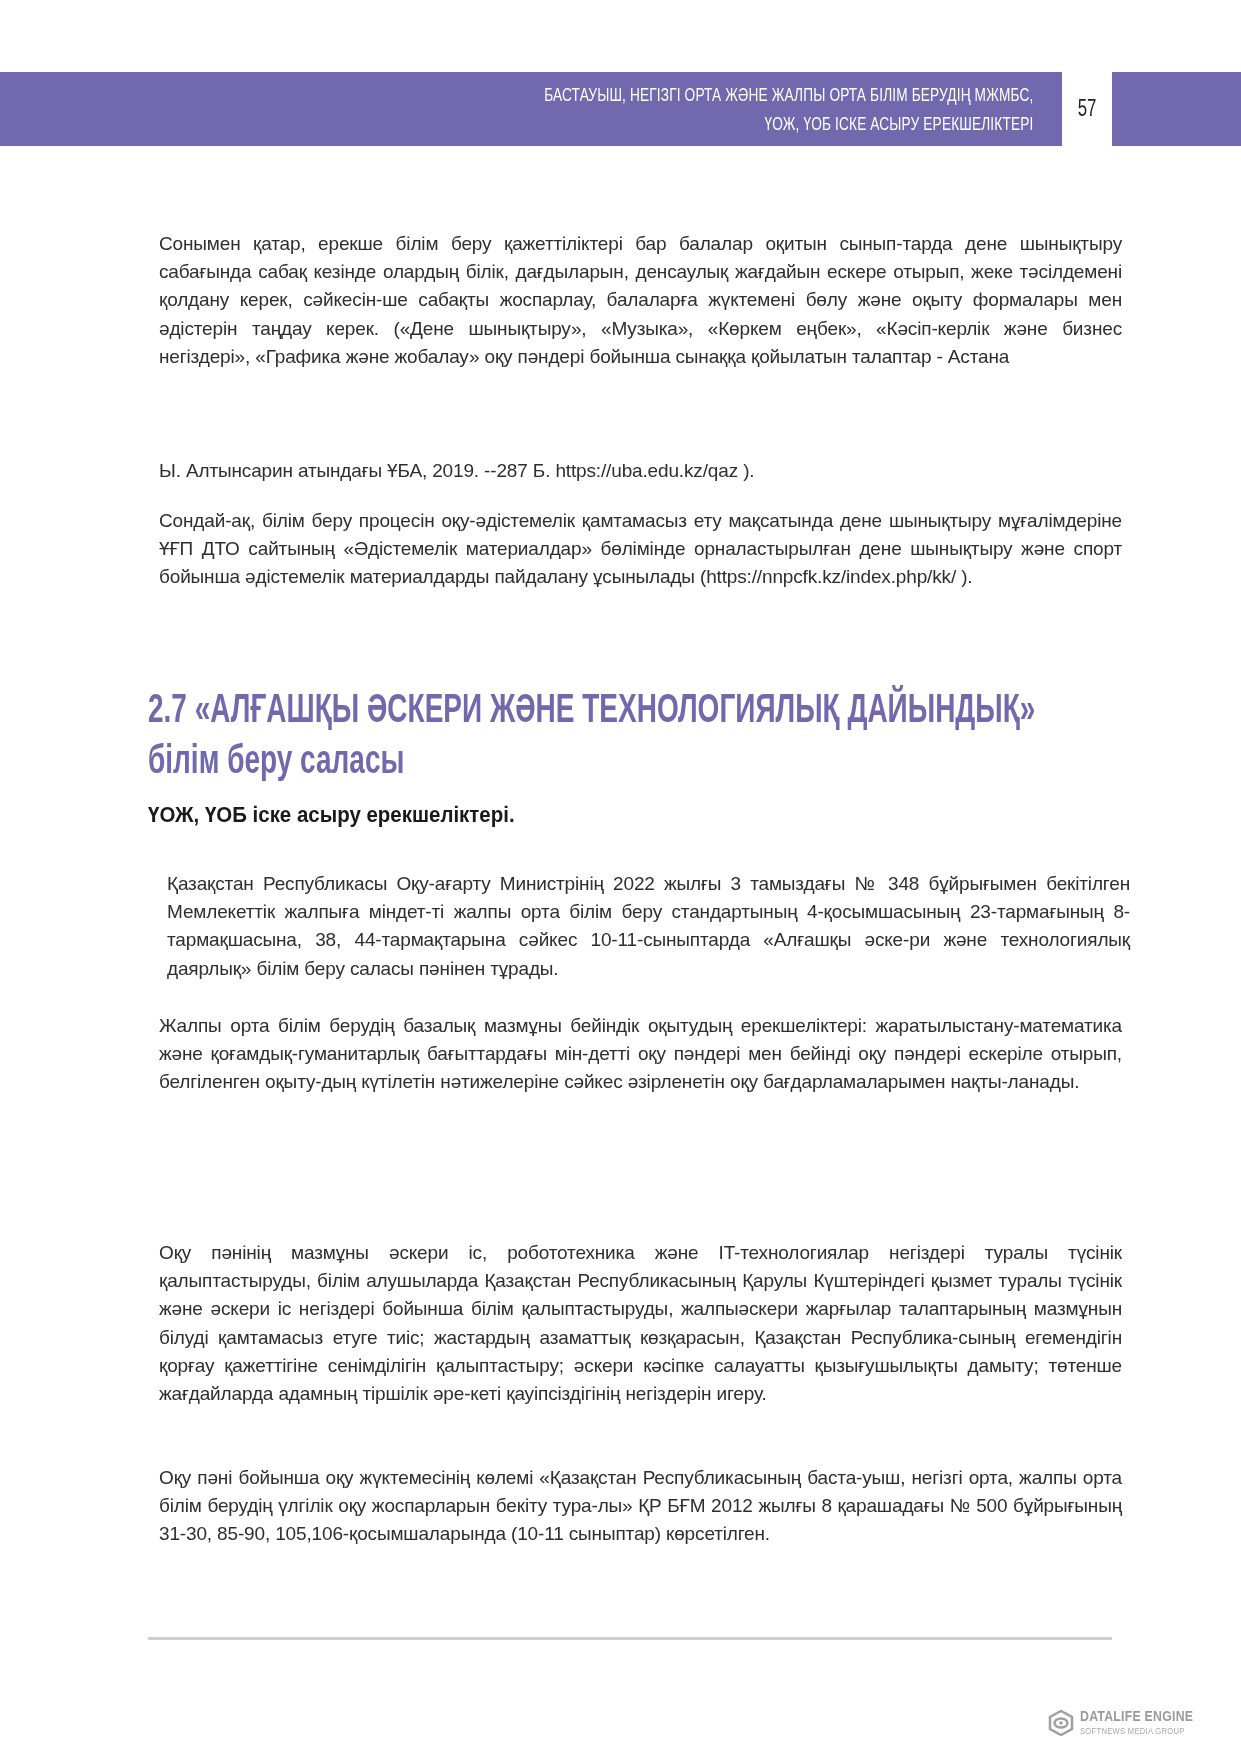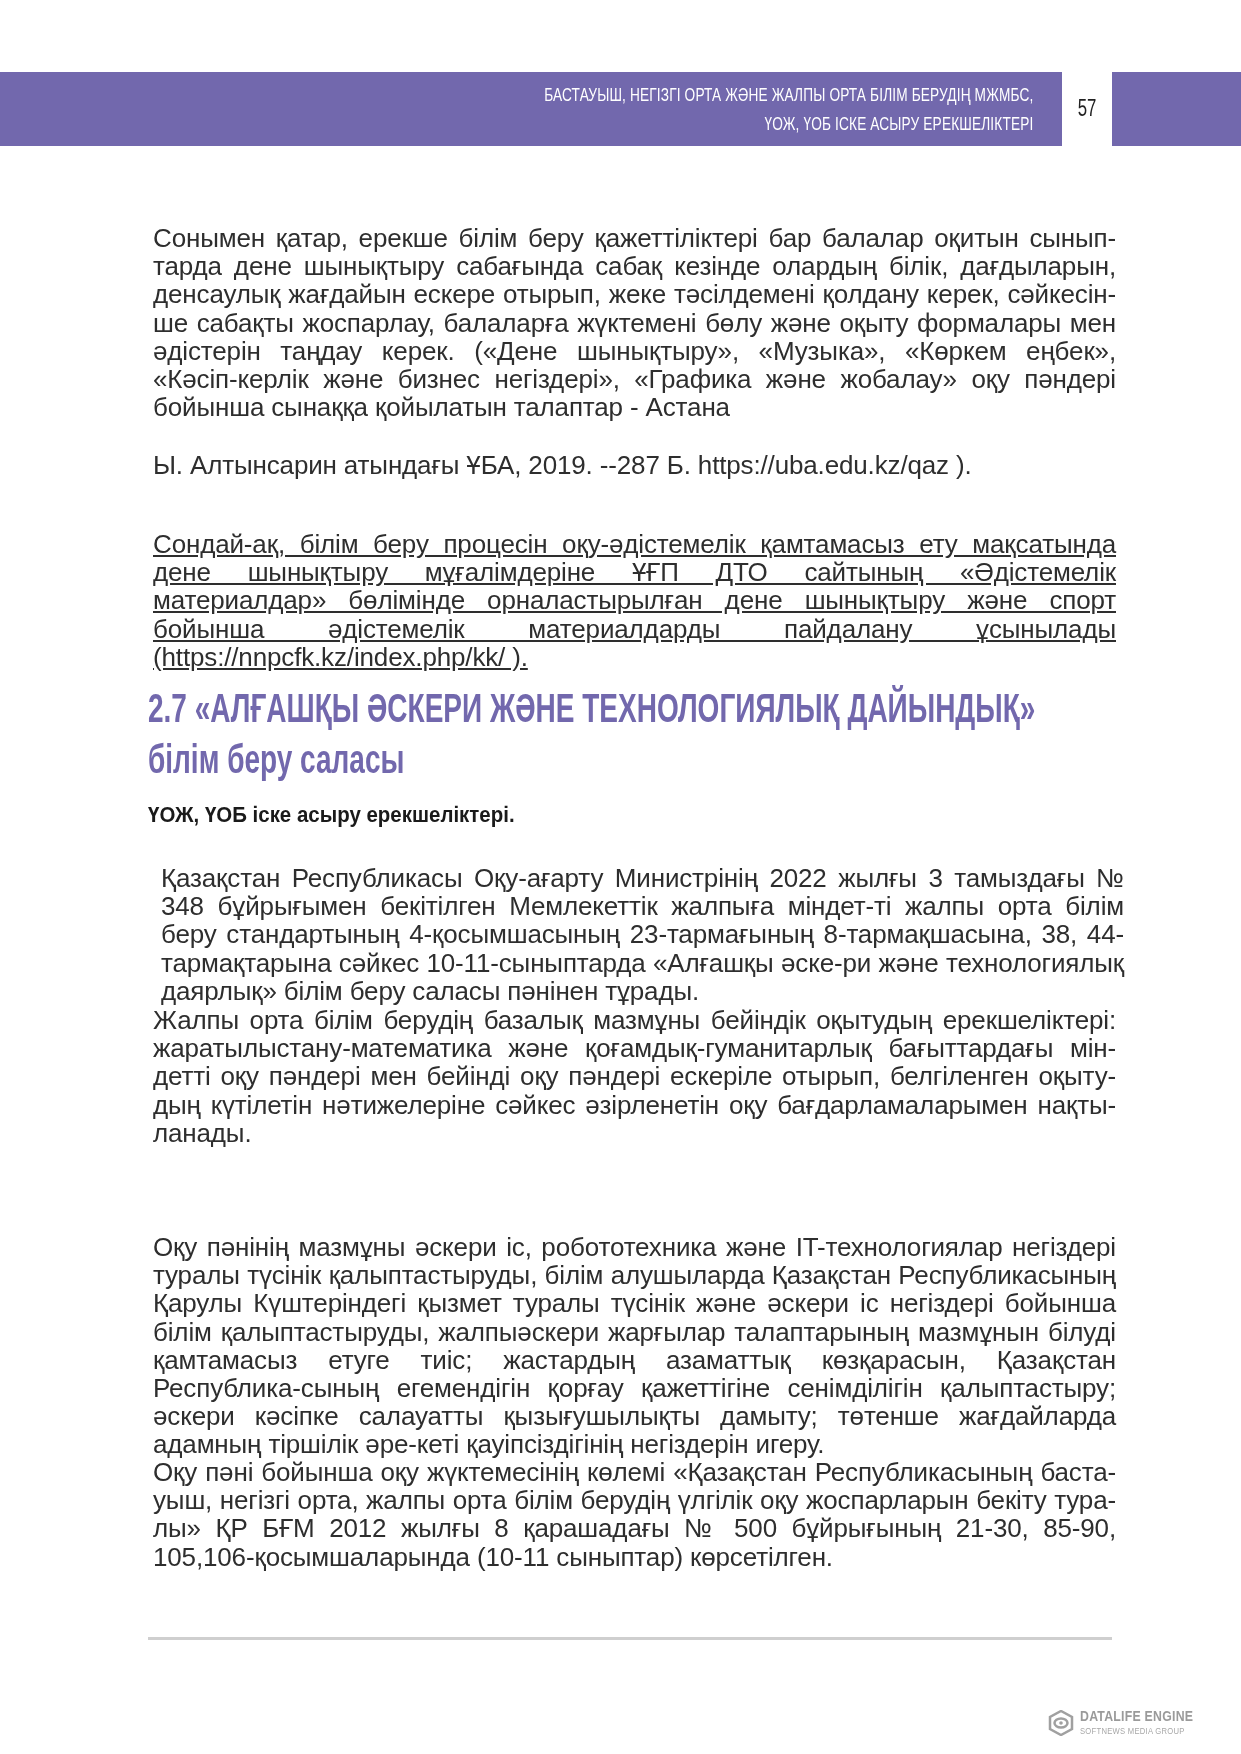--- a/index.html
+++ b/index.html
@@ -26,27 +26,27 @@
     white-space: nowrap;
   }
   .header-title div { display: block; }
   .page-number {
     position: absolute; left: 1062px; width: 50px; top: 94px;
     text-align: center; color: #222;
     font-size: 24px; line-height: 28px;
     transform: scaleX(0.7);
   }
   .para {
-    margin: 5px; font-size: 26px; line-height: 28.2px;
+    margin: 11px; font-size: 19px; line-height: 28.2px;
     text-align: justify; color: #2e2e2e;
     letter-spacing: -0.15px;
   }
   .p1 { position: absolute; left: 148px; width: 963px; top: 219px; }
   .p2 { position: absolute; left: 148px; width: 963px; top: 446px; }
-  .p3 { position: absolute; left: 148px; width: 963px; top: 525px; text-decoration: underline; }
+  .p3 { position: absolute; left: 148px; width: 963px; top: 496px; }
   .p4 { position: absolute; left: 156px; width: 963px; top: 859px; }
   .p5 { position: absolute; left: 148px; width: 963px; top: 1001px; }
   .p6 { position: absolute; left: 148px; width: 963px; top: 1228px; }
   .p7 { position: absolute; left: 148px; width: 963px; top: 1453px; }
   .p4 { text-align-last: left; }
   .heading {
     position: absolute; left: 148px; top: 684px;
     color: #7268ad; font-weight: bold;
     font-size: 40px; line-height: 48px;
     transform: scaleX(0.70); transform-origin: left top;
@@ -96,21 +96,21 @@
 <div class="heading">
   <div>2.7 «АЛҒАШҚЫ ӘСКЕРИ ЖӘНЕ ТЕХНОЛОГИЯЛЫҚ ДАЙЫНДЫҚ»</div>
   <div class="h-line2">білім беру саласы</div>
 </div>
 
 <div class="subheading">ҮОЖ, ҮОБ іске асыру ерекшеліктері.</div>
 
 <p class="para p4">Қазақстан Республикасы Оқу-ағарту Министрінің 2022 жылғы 3 тамыздағы № 348 бұйрығымен бекітілген Мемлекеттік жалпыға міндет-ті жалпы орта білім беру стандартының 4-қосымшасының 23-тармағының 8-тармақшасына, 38, 44-тармақтарына сәйкес 10-11-сыныптарда «Алғашқы әске-ри және технологиялық даярлық» білім беру саласы  пәнінен тұрады.</p>
 <p class="para p5">Жалпы орта білім берудің базалық мазмұны бейіндік оқытудың ерекшеліктері: жаратылыстану-математика және қоғамдық-гуманитарлық бағыттардағы мін-детті оқу пәндері мен бейінді оқу пәндері ескеріле отырып, белгіленген оқыту-дың күтілетін нәтижелеріне сәйкес әзірленетін оқу бағдарламаларымен нақты-ланады.</p>
 <p class="para p6">Оқу пәнінің мазмұны әскери іс, робототехника және IT-технологиялар негіздері туралы түсінік қалыптастыруды, білім алушыларда Қазақстан Республикасының Қарулы Күштеріндегі қызмет туралы түсінік және әскери іс негіздері бойынша білім қалыптастыруды, жалпыәскери жарғылар талаптарының мазмұнын білуді қамтамасыз етуге тиіс; жастардың азаматтық көзқарасын, Қазақстан Республика-сының егемендігін қорғау қажеттігіне сенімділігін қалыптастыру; әскери кәсіпке салауатты қызығушылықты дамыту; төтенше жағдайларда адамның тіршілік әре-кеті қауіпсіздігінің негіздерін игеру.</p>
-<p class="para p7">Оқу пәні бойынша оқу жүктемесінің көлемі «Қазақстан Республикасының баста-уыш, негізгі орта, жалпы орта білім берудің үлгілік оқу жоспарларын бекіту тура-лы» ҚР БҒМ 2012 жылғы 8 қарашадағы № 500 бұйрығының 21-30, 85-90, 105,106-қосымшаларында (10-11 сыныптар) көрсетілген.</p>
+<p class="para p7">Оқу пәні бойынша оқу жүктемесінің көлемі «Қазақстан Республикасының баста-уыш, негізгі орта, жалпы орта білім берудің үлгілік оқу жоспарларын бекіту тура-лы» ҚР БҒМ 2012 жылғы 8 қарашадағы № 500 бұйрығының 31-30, 85-90, 105,106-қосымшаларында (10-11 сыныптар) көрсетілген.</p>
 
 <div class="divider"></div>
 
 <div class="watermark">
   <span class="wm-icon">
     <svg width="26" height="26" viewBox="0 0 26 26">
       <polygon points="13,1 24,7 24,19 13,25 2,19 2,7" fill="none" stroke="#a0a0a0" stroke-width="2.5"></polygon>
       <ellipse cx="13" cy="13" rx="6.5" ry="4.5" fill="none" stroke="#a0a0a0" stroke-width="2.5"></ellipse>
       <circle cx="13" cy="13" r="1.8" fill="#a0a0a0"></circle>
     </svg>

